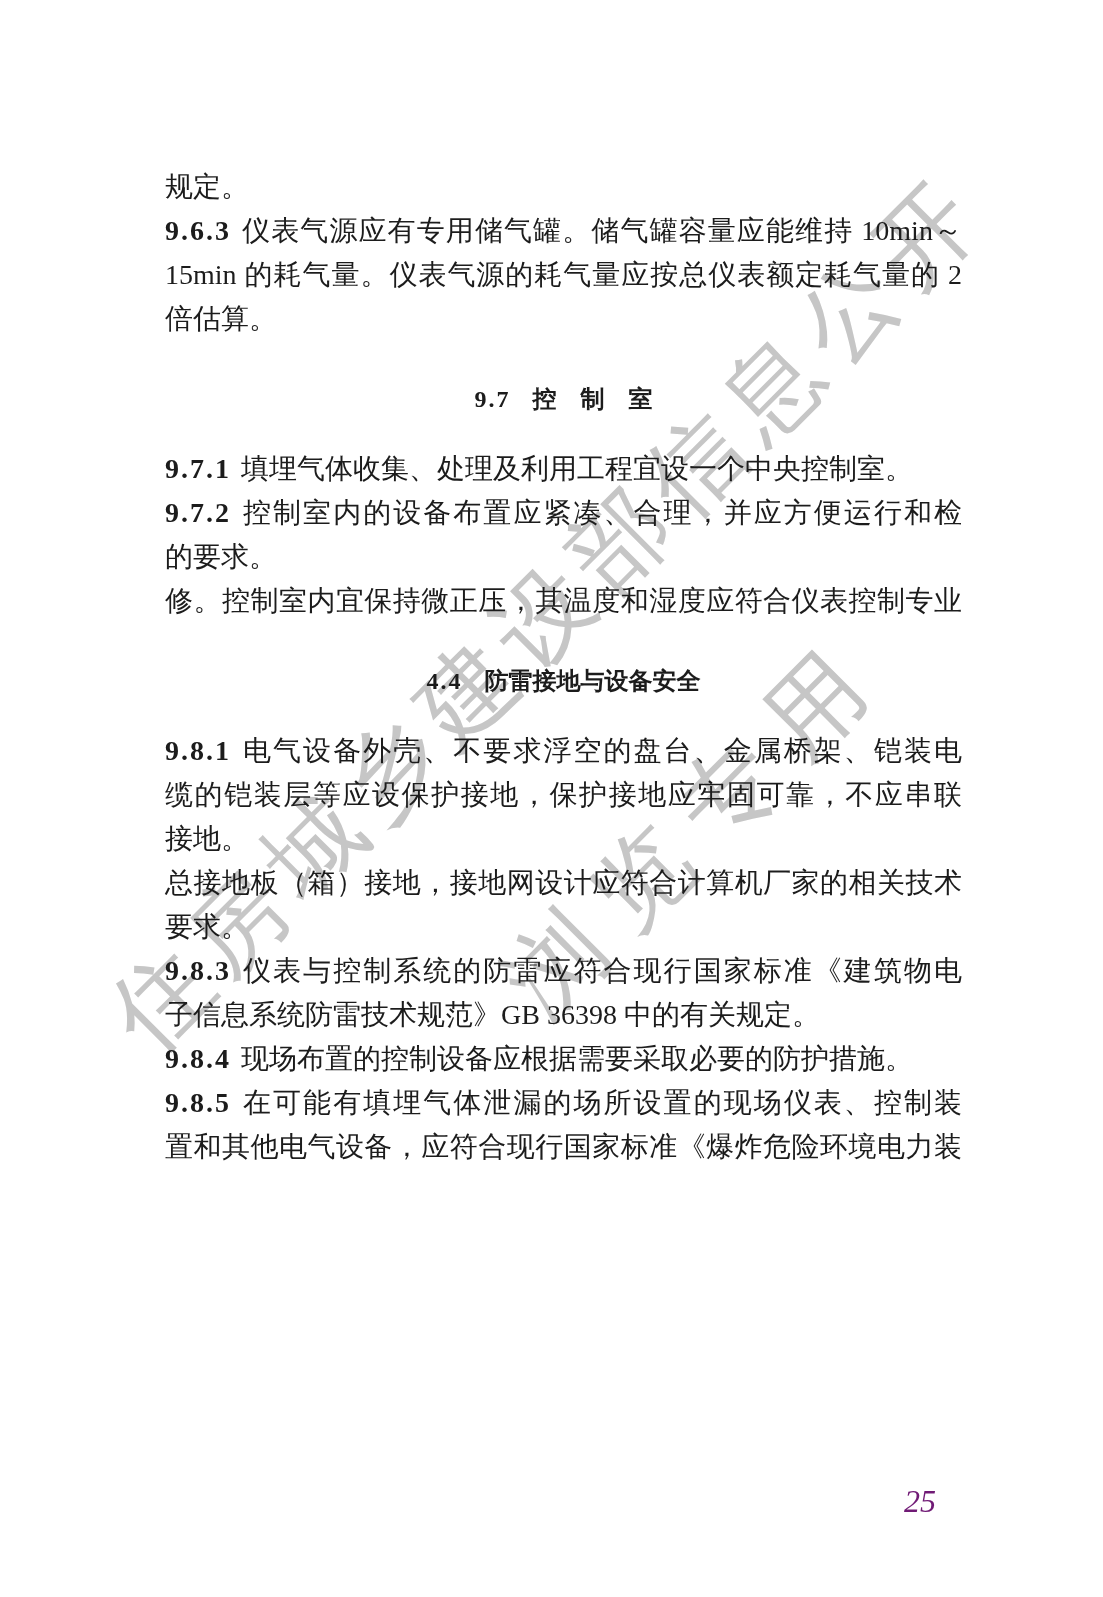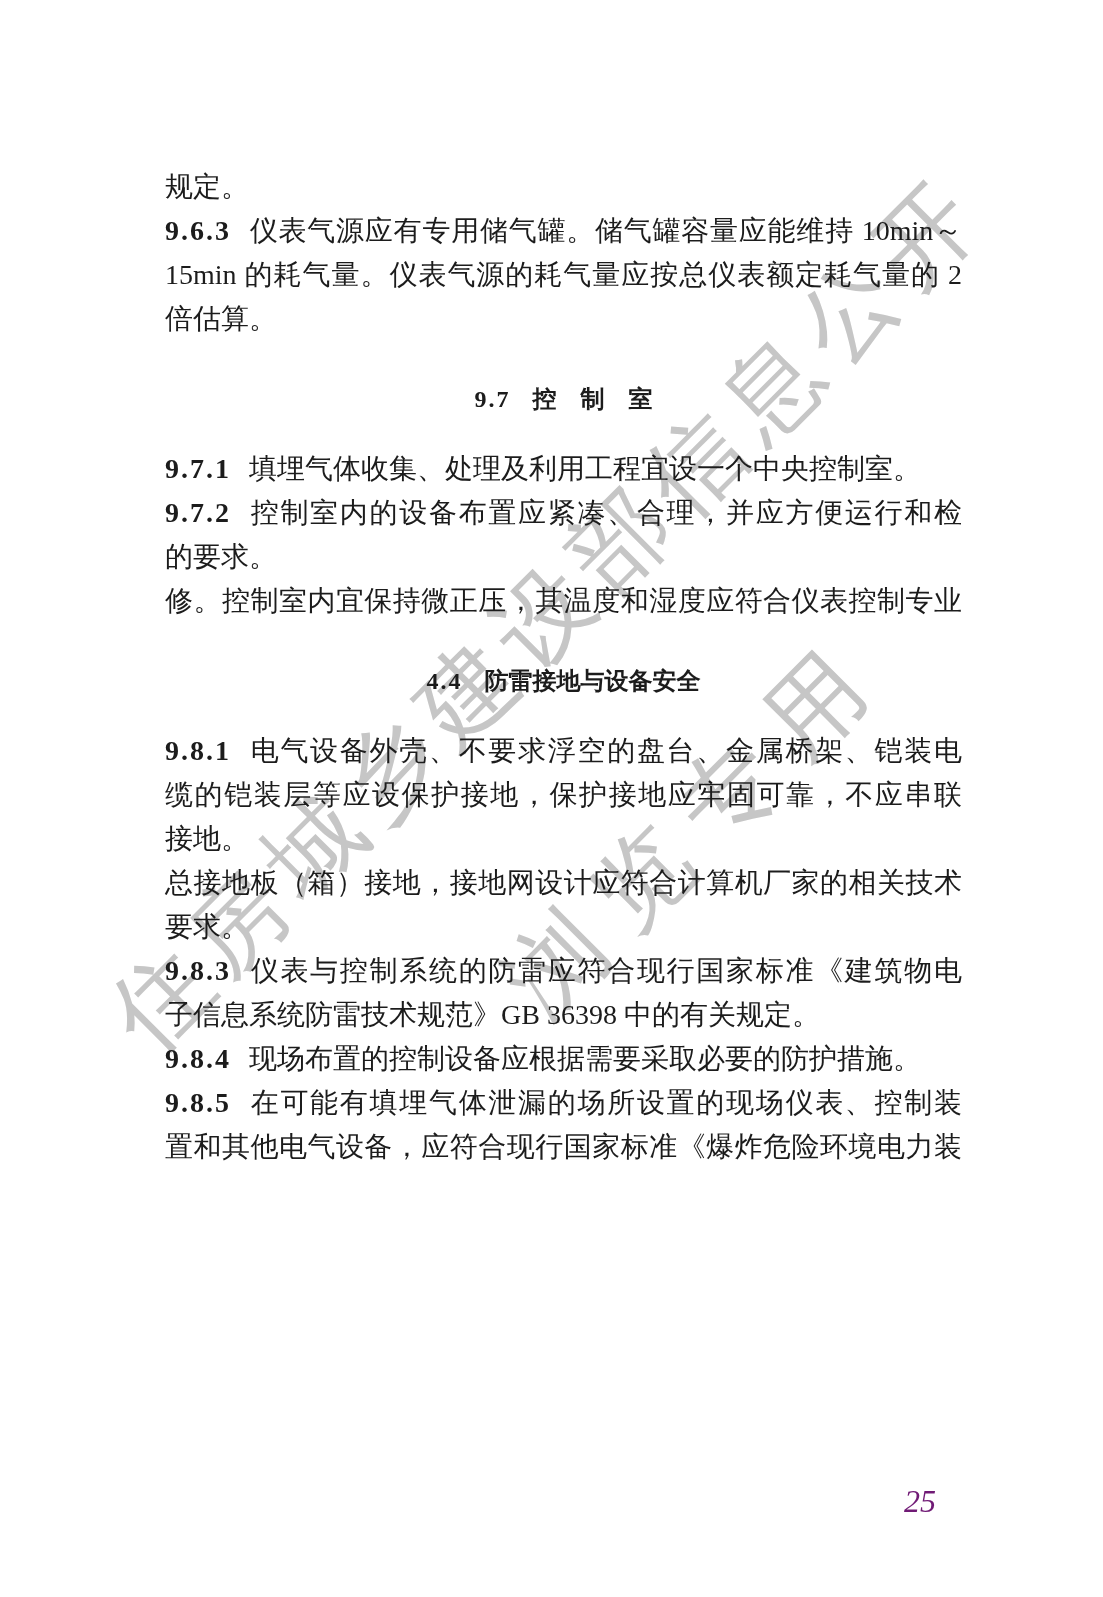--- a/index.html
+++ b/index.html
@@ -34,21 +34,21 @@
     width: 797px;
     z-index: 1;
     font-size: 28px;
     line-height: 44px;
   }
   .line { text-align: justify; text-align-last: justify; }
   .line.last { text-align-last: left; }
   .clause-num {
     font-weight: bold;
     letter-spacing: 2px;
-    margin-right: 18px;
+    margin-right: 10px;
   }
   .heading {
     text-align: center;
     font-weight: bold;
     font-size: 24px;
     margin-top: 36px;
     margin-bottom: 26px;
   }
   .heading .hnum { margin-right: 22px; letter-spacing: 2px; }
 

